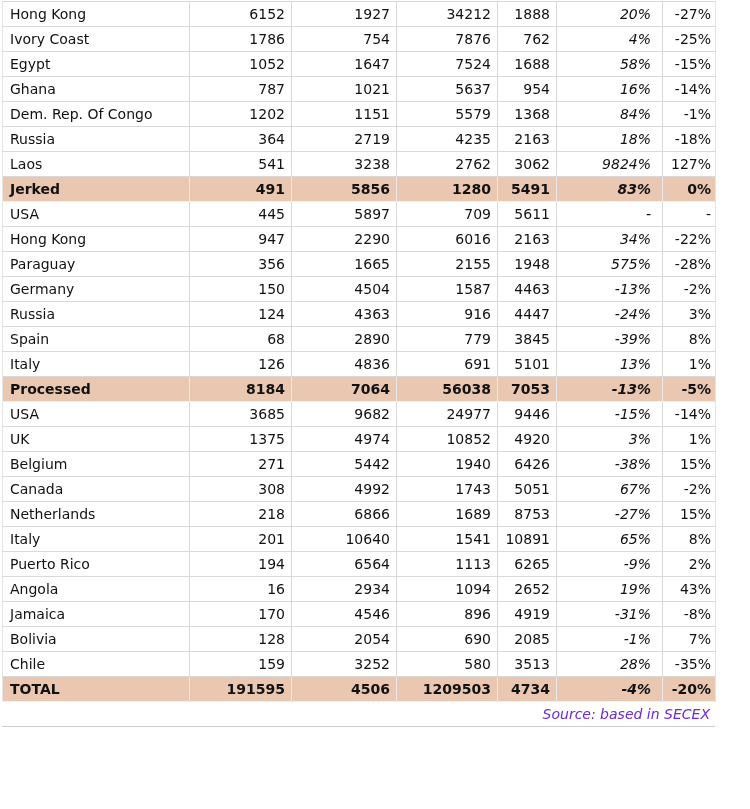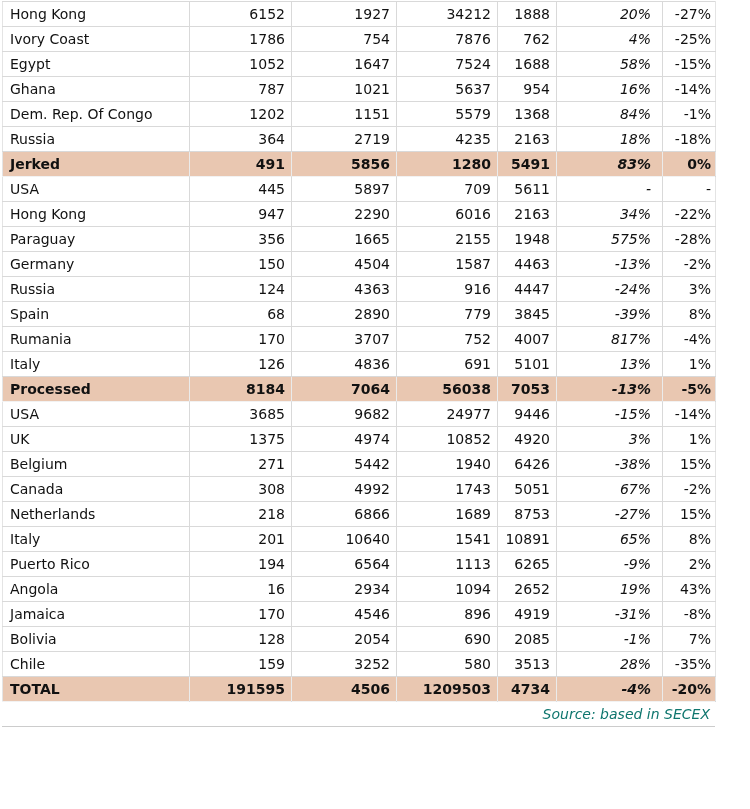--- a/index.html
+++ b/index.html
@@ -59,21 +59,21 @@
     border-bottom-color: rgba(0,0,0,0.05);
   }
   .source-row {
     width: 713px;
     height: 25px;
     line-height: 24px;
     text-align: right;
     padding-right: 5px;
     font-style: italic;
     font-size: 14px;
-    color: #0f766e;
+    color: #6d28d9;
     border-bottom: 1px solid #cccccc;
   }
 </style>
 </head>
 <body>
 
 <div class="page">
   <table class="report">
     <colgroup>
       <col class="c-label">
@@ -132,20 +132,29 @@
         </tr>
         <tr>
           <td class="label">Russia</td>
           <td class="num c2">364</td>
           <td class="num c3">2719</td>
           <td class="num c4">4235</td>
           <td class="num c5">2163</td>
           <td class="num c6">18%</td>
           <td class="num c7">-18%</td>
         </tr>
+        <tr>
+          <td class="label">Laos</td>
+          <td class="num c2">541</td>
+          <td class="num c3">3238</td>
+          <td class="num c4">2762</td>
+          <td class="num c5">3062</td>
+          <td class="num c6">9824%</td>
+          <td class="num c7">127%</td>
+        </tr>
         <tr class="group">
           <td class="label">Jerked</td>
           <td class="num c2">491</td>
           <td class="num c3">5856</td>
           <td class="num c4">1280</td>
           <td class="num c5">5491</td>
           <td class="num c6">83%</td>
           <td class="num c7">0%</td>
         </tr>
         <tr>
@@ -196,29 +205,20 @@
         <tr>
           <td class="label">Spain</td>
           <td class="num c2">68</td>
           <td class="num c3">2890</td>
           <td class="num c4">779</td>
           <td class="num c5">3845</td>
           <td class="num c6">-39%</td>
           <td class="num c7">8%</td>
         </tr>
         <tr>
-          <td class="label">Rumania</td>
-          <td class="num c2">170</td>
-          <td class="num c3">3707</td>
-          <td class="num c4">752</td>
-          <td class="num c5">4007</td>
-          <td class="num c6">817%</td>
-          <td class="num c7">-4%</td>
-        </tr>
-        <tr>
           <td class="label">Italy</td>
           <td class="num c2">126</td>
           <td class="num c3">4836</td>
           <td class="num c4">691</td>
           <td class="num c5">5101</td>
           <td class="num c6">13%</td>
           <td class="num c7">1%</td>
         </tr>
         <tr class="group">
           <td class="label">Processed</td>

